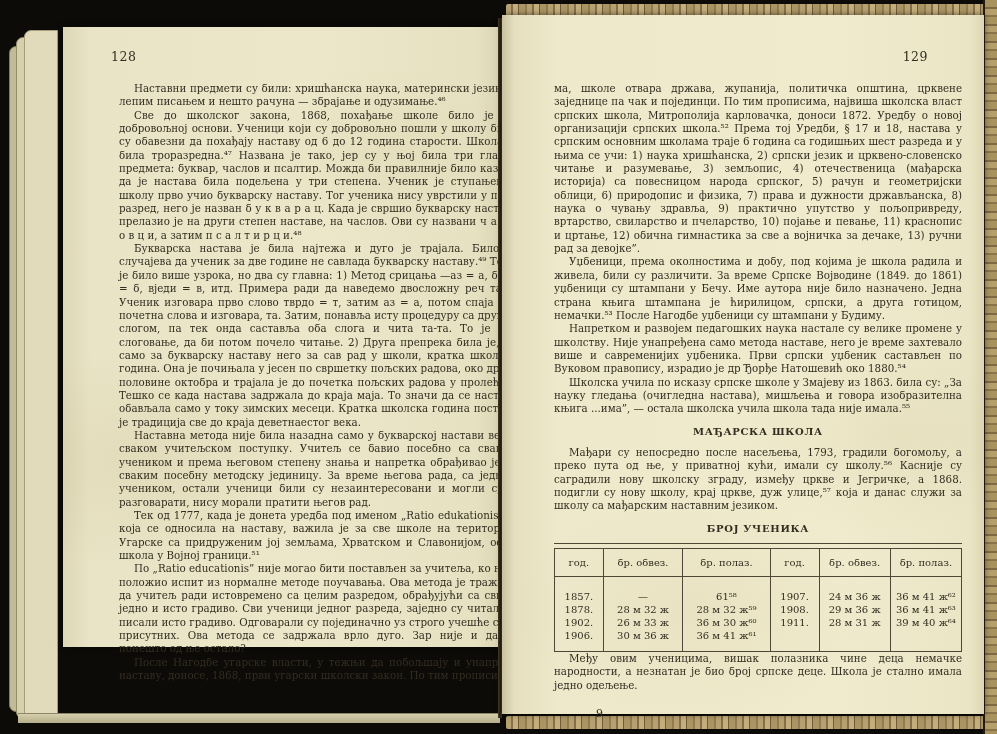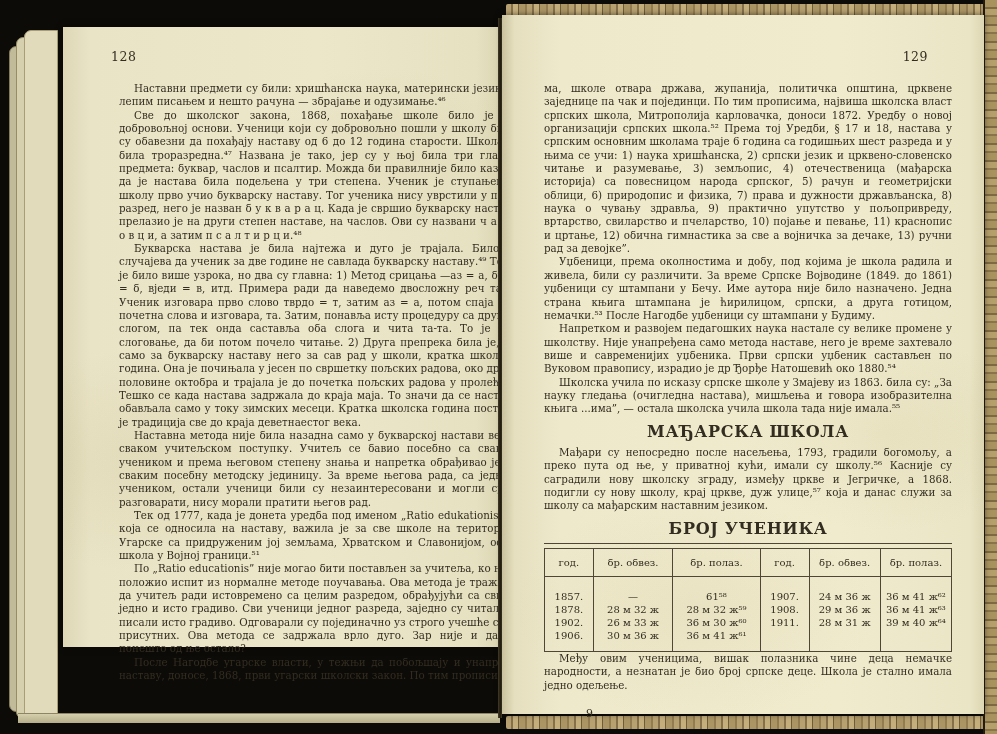--- a/index.html
+++ b/index.html
@@ -45,24 +45,24 @@
     border-left:2px solid #241c10;
     background:repeating-linear-gradient(180deg,#a8935f 0 7px,#7d6a42 7px 9px,#b59f6b 9px 15px,#8a754a 15px 17px);}
   .stack-bottom{position:absolute;left:18px;top:713px;width:482px;height:9px;
     background:linear-gradient(180deg,#d5cfad,#b6ae89);border-top:1px solid #8d8564;}
   
   .pagenum{position:absolute;font-size:12.5px;letter-spacing:.5px;}
   .pn-left{left:48px;top:22px;}
   .pn-right{right:56px;top:34px;}
   .textblock{position:absolute;font-size:10.3px;line-height:13.35px;text-align:justify;}
   .tb-left{left:56px;top:55px;width:398px;}
-  .tb-right{left:42px;top:67px;width:408px;}
+  .tb-right{left:52px;top:67px;width:408px;}
   .textblock p{margin:0;text-indent:15px;}
   .textblock p.noindent{text-indent:0;}
-  .sec-heading{margin:9px 0 8px;text-align:center;font-weight:bold;font-size:16px;letter-spacing:.7px;}
+  .sec-heading{margin:9px 0 8px;text-align:center;font-weight:bold;font-size:10px;letter-spacing:.7px;}
   .table-rule{margin-top:7px;border-top:1.5px solid #4f4637;}
   table.stats{width:100%;border-collapse:collapse;margin-top:4px;font-size:10px;line-height:13px;}
   table.stats th,table.stats td{border-left:1px solid #4f4637;text-align:center;font-weight:normal;padding:0 2px;}
   table.stats th:first-child,table.stats td:first-child{border-left:none;}
   table.stats{border:1px solid #4f4637;}
   table.stats thead th{padding:7px 2px;border-bottom:1px solid #4f4637;}
   table.stats tbody tr:first-child td{padding-top:13px;}
   table.stats tbody tr:last-child td{padding-bottom:9px;margin-top:44px;}
   .closing{margin-top:13px;}
   .sig{margin-top:15px;margin-left:42px;font-size:11px;text-indent:0;}

